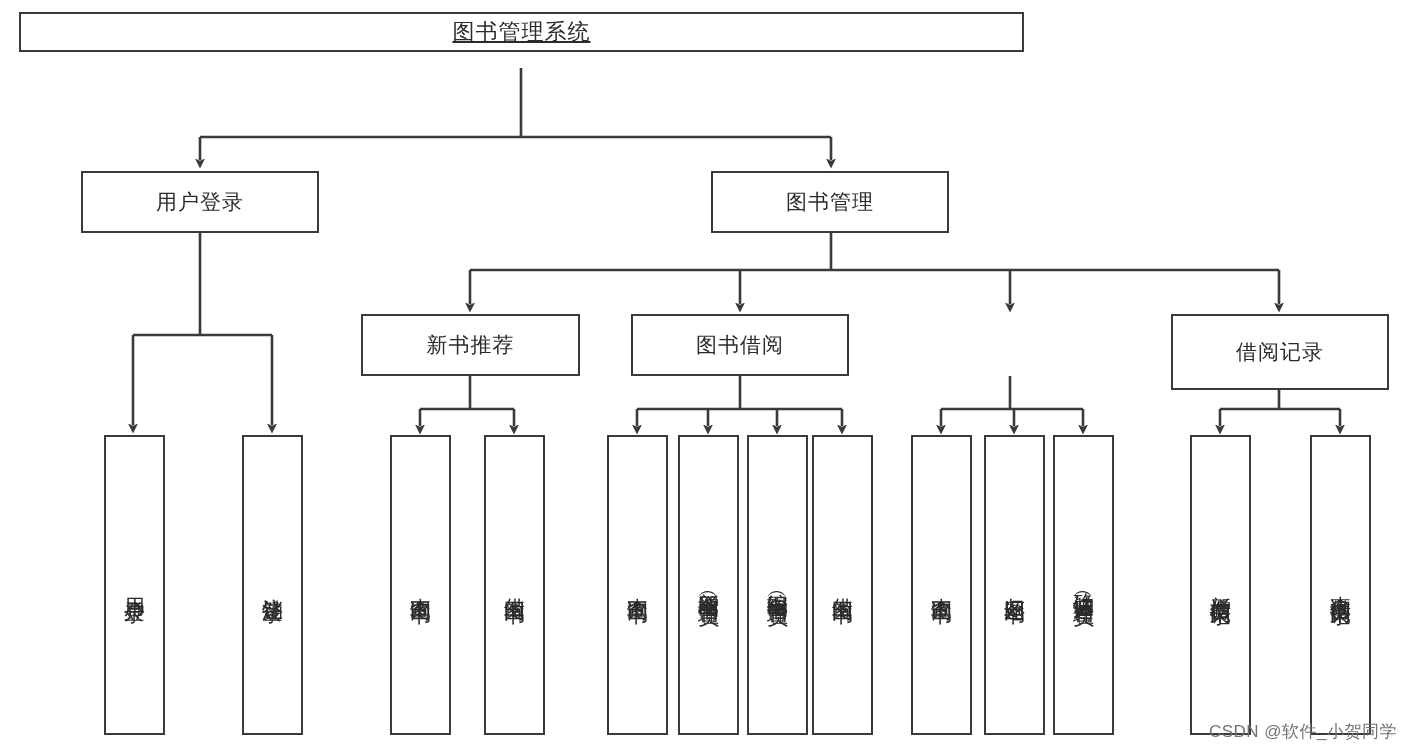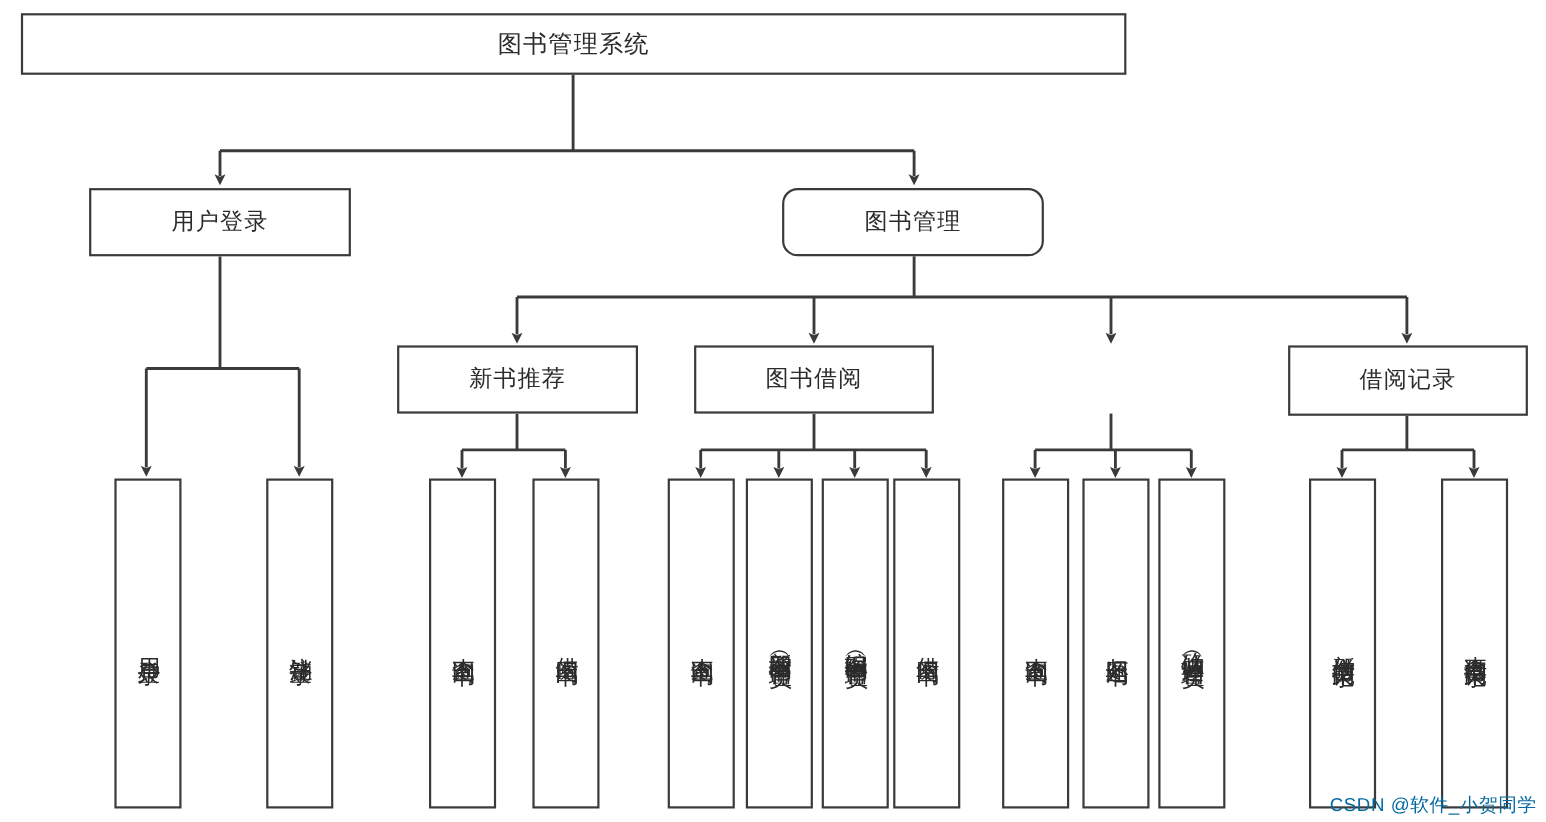--- a/index.html
+++ b/index.html
@@ -5,21 +5,21 @@
   html,body{margin:0;padding:0;background:#ffffff;}
   body{font-family:"Liberation Sans","DejaVu Sans",sans-serif;}
   #canvas{position:relative;width:1405px;height:747px;background:#fff;overflow:hidden;}
   #wires{position:absolute;left:0;top:0;width:1405px;height:747px;}
   .node{position:absolute;box-sizing:border-box;background:#ffffff;border:2px solid #3a3a3a;
         display:flex;align-items:center;justify-content:center;text-align:center;color:#2b2b2b;}
   .node.h{font-size:21px;line-height:1.2;letter-spacing:1px;}
   .node.root{font-size:22px;}
   .node.leaf{writing-mode:vertical-rl;text-orientation:upright;font-size:21px;
              line-height:1.42;letter-spacing:2px;padding:6px 0;}
-  .wm{position:absolute;right:8px;bottom:4px;font-size:17px;color:#0369a1;white-space:nowrap;
+  .wm{position:absolute;right:8px;bottom:4px;font-size:17px;color:#737373;white-space:nowrap;
       letter-spacing:0.5px;}
 </style>
 </head>
 <body>
 
 <div id="canvas">
 
   <svg id="wires" viewBox="0 0 1405 747">
     <defs>
       <marker id="ah" markerWidth="12" markerHeight="12" refX="1.5" refY="5" orient="auto" markerUnits="userSpaceOnUse">
@@ -63,38 +63,38 @@
       <path d="M1014,409 L1014,426" marker-end="url(#ah)"></path>
       <path d="M1083,409 L1083,426" marker-end="url(#ah)"></path>
 
       <path d="M1279,376 L1279,409"></path>
       <path d="M1220,409 L1340,409"></path>
       <path d="M1220,409 L1220,426" marker-end="url(#ah)"></path>
       <path d="M1340,409 L1340,426" marker-end="url(#ah)"></path>
     </g>
   </svg>
 
-  <div class="node h root" style="left:19px;top:12px;width:1005px;height:56px;">
+  <div class="node h root" style="left:19px;top:12px;width:1005px;height:40px;text-decoration:underline;">
     <span>图书管理系统</span>
   </div>
 
   <div class="node h" style="left:81px;top:171px;width:238px;height:62px;">
     <span>用户登录</span>
   </div>
-  <div class="node h" style="left:711px;top:171px;width:238px;height:62px;border-radius:14px;">
+  <div class="node h" style="left:711px;top:171px;width:238px;height:62px;">
     <span>图书管理</span>
   </div>
 
   <div class="node h" style="left:361px;top:314px;width:219px;height:62px;">
     <span>新书推荐</span>
   </div>
   <div class="node h" style="left:631px;top:314px;width:218px;height:62px;">
     <span>图书借阅</span>
   </div>
-  <div class="node h" style="left:1171px;top:314px;width:218px;height:64px;">
+  <div class="node h" style="left:1171px;top:314px;width:218px;height:76px;">
     <span>借阅记录</span>
   </div>
 
   <div class="node leaf" style="left:104px;top:435px;width:61px;height:300px;">
     <span>用户登录</span>
   </div>
   <div class="node leaf" style="left:242px;top:435px;width:61px;height:300px;">
     <span>注销登录</span>
   </div>
 

